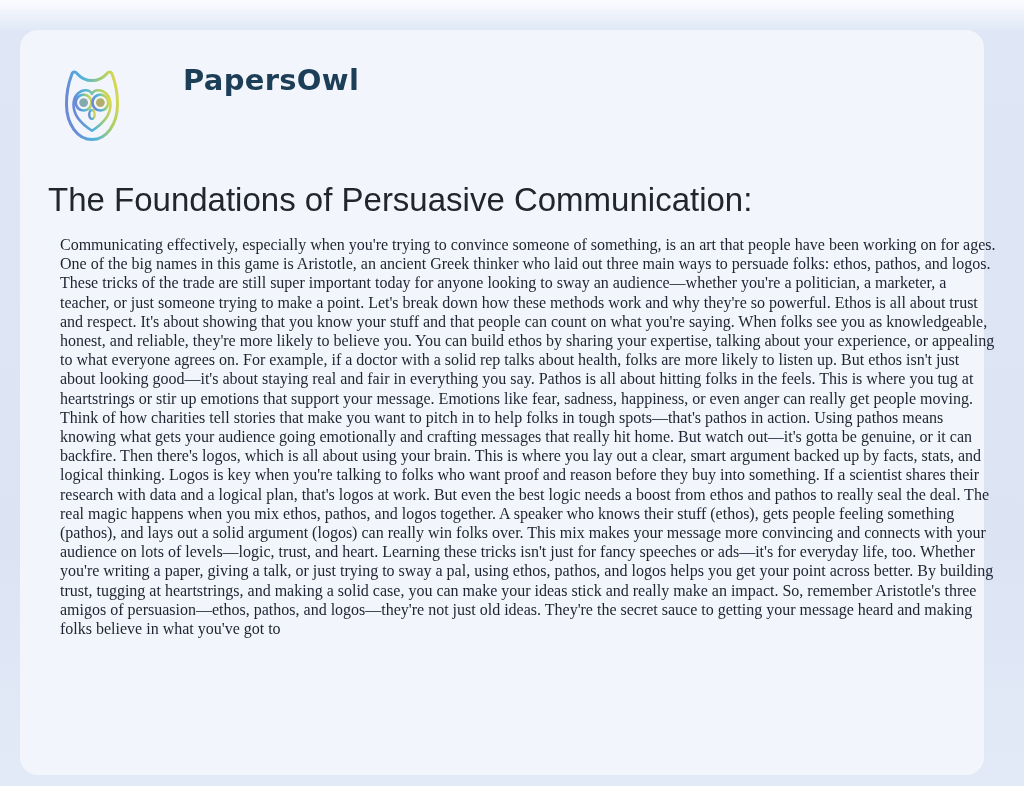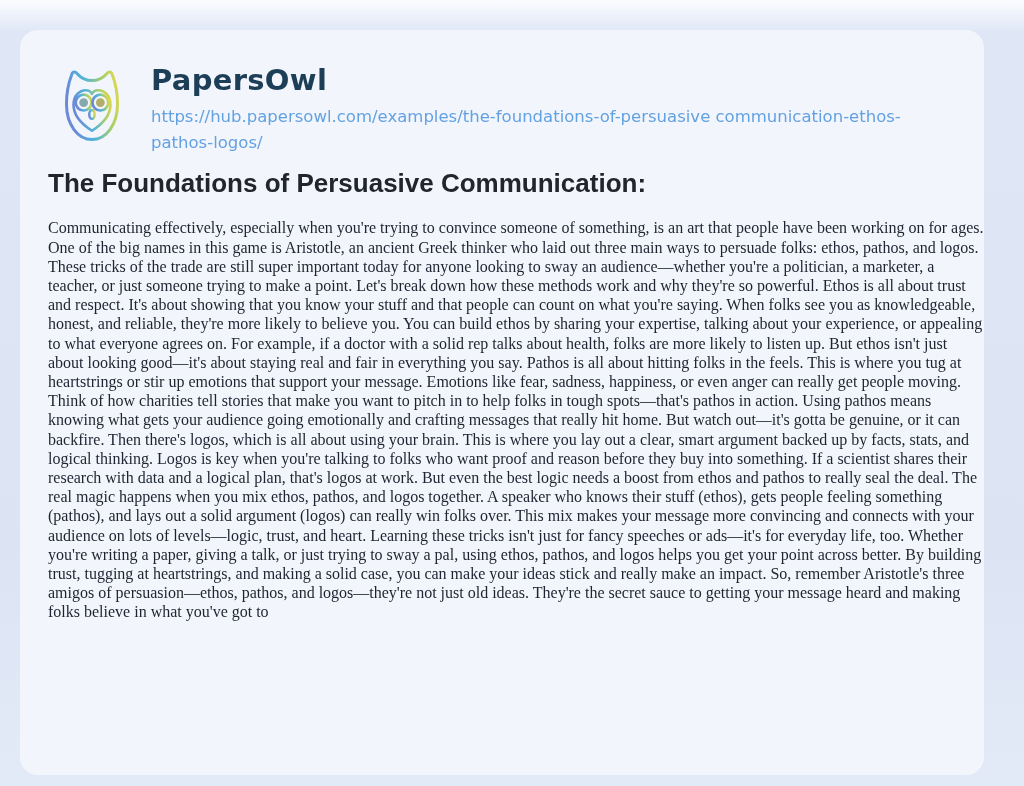--- a/index.html
+++ b/index.html
@@ -25,21 +25,21 @@
     align-items: flex-start;
     padding: 33px 30px 0 28px;
     gap: 15px;
   }
   .logo-wrap {
     width: 88px;
     height: 88px;
     flex: 0 0 auto;
     cursor: pointer;
   }
-  .brand-block { padding-top: 1px; min-width: 0; }
+  .brand-block { padding-top: 1px; min-width: 0; margin-left: 32px; }
   .brand {
     font-family: "DejaVu Sans", sans-serif;
     font-weight: 700;
     font-size: 29px;
     letter-spacing: 0.3px;
     color: #1d3e57;
     line-height: 1.15;
   }
   .url {
     margin-top: 7px;
@@ -47,28 +47,28 @@
     font-family: "DejaVu Sans", sans-serif;
     font-size: 16.5px;
     line-height: 26px;
     color: #63a1e2;
     overflow-wrap: break-word;
     text-decoration: none;
     display: block;
     cursor: pointer;
   }
   .title {
-    margin: 8px 28px 0 28px;
-    font-size: 26px;
+    margin: 30px 28px 0 28px;
+    font-size: 33px;
     line-height: 38px;
-    font-weight: 700;
+    font-weight: 400;
     color: #22252e;
   }
   .body-text {
-    margin: 16px 28px 0 28px;
+    margin: 16px 28px 0 40px;
     width: 937px;
     font-family: "Liberation Serif", "DejaVu Serif", serif;
     font-size: 16px;
     line-height: 19.2px;
     color: #1d2330;
     text-align: left;
   }
 </style>
 </head>
 <body>
@@ -98,21 +98,20 @@
           <circle cx="40.5" cy="45" r="5" fill="#86a9ae"></circle>
           <circle cx="59.5" cy="45" r="5" fill="#b3ad69"></circle>
 
           <ellipse cx="50" cy="58.5" rx="3.1" ry="5" fill="none" stroke="url(#owlg)" stroke-width="2.8"></ellipse>
         </svg>
       </span>
     </div>
 
     <div class="brand-block">
       <div class="brand">PapersOwl</div>
-      <a class="url" href="#">https://hub.papersowl.com/examples/the-foundations-of-persuasive communication-ethos-pathos-logos/</a>
     </div>
 
   </div>
 
   <h1 class="title">
     <div>The Foundations of Persuasive Communication:</div>
   </h1>
 
   <p class="body-text">Communicating effectively, especially when you're trying to convince someone of something, is an art that people have been working on for ages. One of the big names in this game is Aristotle, an ancient Greek thinker who laid out three main ways to persuade folks: ethos, pathos, and logos. These tricks of the trade are still super important today for anyone looking to sway an audience—whether you're a politician, a marketer, a teacher, or just someone trying to make a point. Let's break down how these methods work and why they're so powerful. Ethos is all about trust and respect. It's about showing that you know your stuff and that people can count on what you're saying. When folks see you as knowledgeable, honest, and reliable, they're more likely to believe you. You can build ethos by sharing your expertise, talking about your experience, or appealing to what everyone agrees on. For example, if a doctor with a solid rep talks about health, folks are more likely to listen up. But ethos isn't just about looking good—it's about staying real and fair in everything you say. Pathos is all about hitting folks in the feels. This is where you tug at heartstrings or stir up emotions that support your message. Emotions like fear, sadness, happiness, or even anger can really get people moving. Think of how charities tell stories that make you want to pitch in to help folks in tough spots—that's pathos in action. Using pathos means knowing what gets your audience going emotionally and crafting messages that really hit home. But watch out—it's gotta be genuine, or it can backfire. Then there's logos, which is all about using your brain. This is where you lay out a clear, smart argument backed up by facts, stats, and logical thinking. Logos is key when you're talking to folks who want proof and reason before they buy into something. If a scientist shares their research with data and a logical plan, that's logos at work. But even the best logic needs a boost from ethos and pathos to really seal the deal. The real magic happens when you mix ethos, pathos, and logos together. A speaker who knows their stuff (ethos), gets people feeling something (pathos), and lays out a solid argument (logos) can really win folks over. This mix makes your message more convincing and connects with your audience on lots of levels—logic, trust, and heart. Learning these tricks isn't just for fancy speeches or ads—it's for everyday life, too. Whether you're writing a paper, giving a talk, or just trying to sway a pal, using ethos, pathos, and logos helps you get your point across better. By building trust, tugging at heartstrings, and making a solid case, you can make your ideas stick and really make an impact. So, remember Aristotle's three amigos of persuasion—ethos, pathos, and logos—they're not just old ideas. They're the secret sauce to getting your message heard and making folks believe in what you've got to</p>
 

